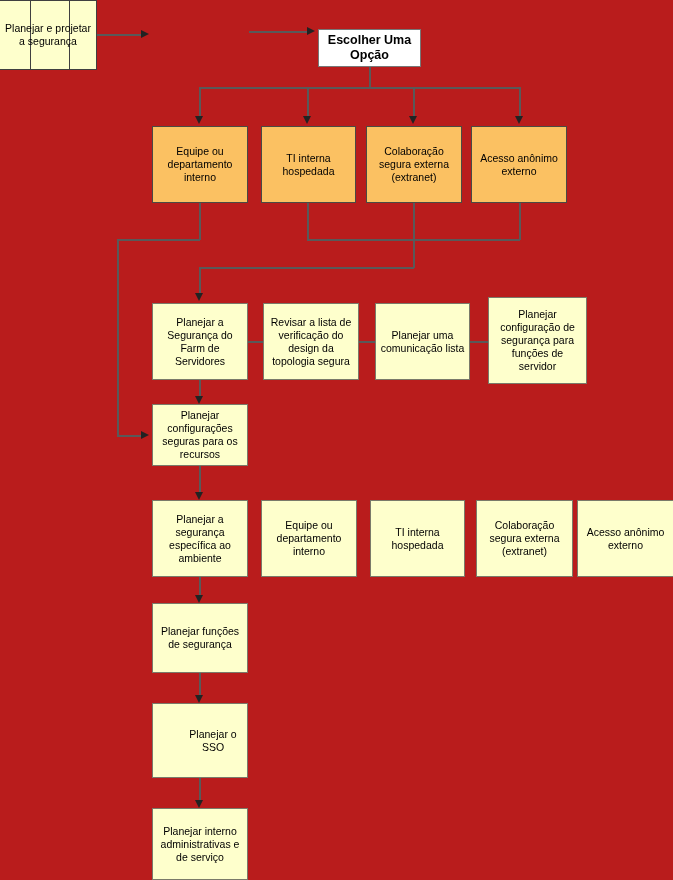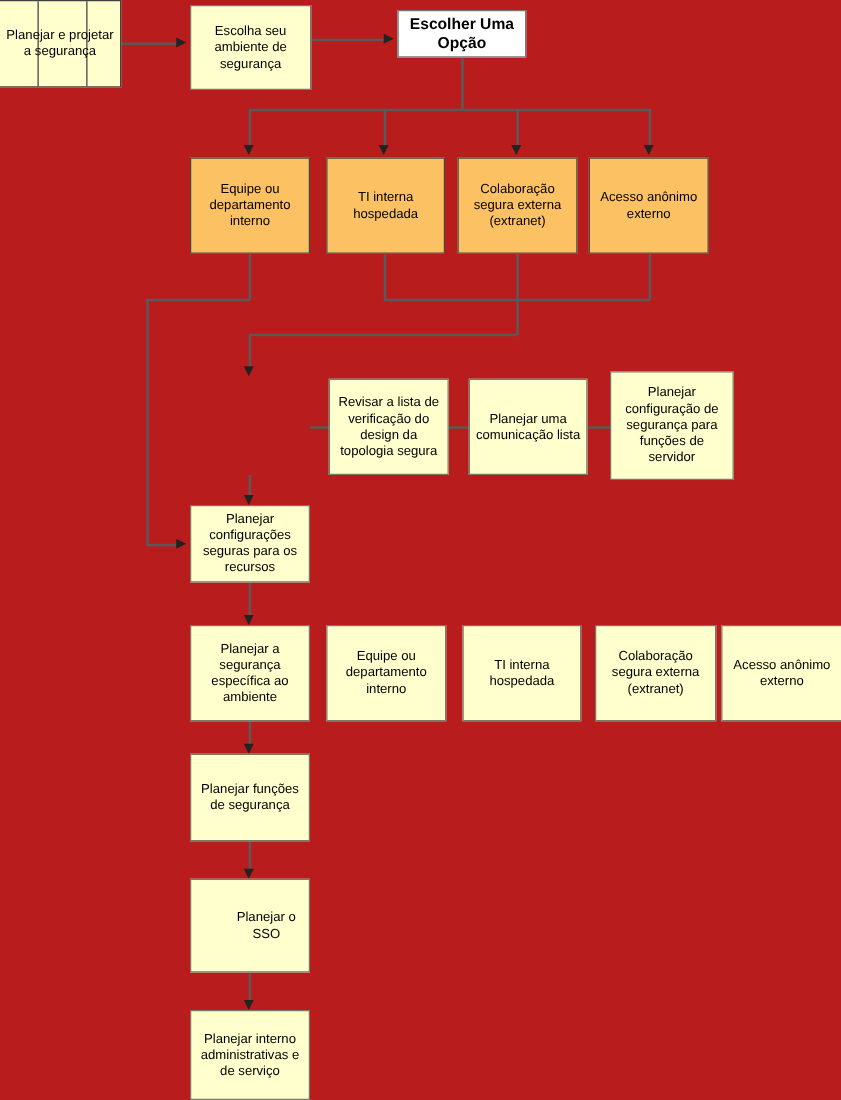--- a/index.html
+++ b/index.html
@@ -34,20 +34,21 @@
     background: #fbc162;
     border: 1.4px solid #4a4a44;
   }
   .node.decision {
     background: #ffffff;
     border: 1.6px solid #777777;
     font-weight: bold;
     font-size: 12.5px;
     line-height: 15px;
     z-index: 4;
+    margin-top: 21px;
   }
   .node.predef {
     background: #feffcc;
     border: 1.4px solid #404040;
   }
   .predef .bar-l, .predef .bar-r {
     position: absolute;
     top: 0;
     bottom: 0;
     width: 0;
@@ -89,23 +90,20 @@
 
   <div class="node predef" style="left:-1px; top:0px; width:98px; height:70px;">
     <span class="bar-l"></span>
     <span class="bar-r"></span>
     <span class="label">Planejar e projetar a segurança</span>
   </div>
 
   <div class="hline" style="left:97px; top:34px; width:44px;"></div>
   <div class="arrow-r" style="left:141px; top:30px;"></div>
 
-  <div class="node" style="left:152px; top:4px; width:97px; height:68px;">
-    <span class="label">Escolha seu ambiente de segurança</span>
-  </div>
 
   <div class="hline" style="left:249px; top:31px; width:58px;"></div>
   <div class="arrow-r" style="left:307px; top:27px;"></div>
 
   <div class="node decision" style="left:318px; top:8px; width:103px; height:38px;">
     <span class="label">Escolher Uma Opção</span>
   </div>
 
   <div class="vline" style="left:369px; top:46px; height:42px;"></div>
   <div class="hline" style="left:199px; top:87px; width:321px;"></div>
@@ -145,20 +143,23 @@
 
   <div class="vline" style="left:519px; top:203px; height:37px;"></div>
 
   <div class="hline" style="left:307px; top:239px; width:213px;"></div>
 
   <div class="vline" style="left:413px; top:203px; height:65px;"></div>
   <div class="hline" style="left:199px; top:267px; width:215px;"></div>
   <div class="vline" style="left:199px; top:267px; height:26px;"></div>
   <div class="arrow-d" style="left:195px; top:293px;"></div>
 
+  <div class="node" style="left:152px; top:303px; width:96px; height:77px;">
+    <span class="label">Planejar a Segurança do Farm de Servidores</span>
+  </div>
   <div class="hline" style="left:248px; top:341px; width:16px;"></div>
 
   <div class="node" style="left:263px; top:303px; width:96px; height:77px;">
     <span class="label">Revisar a lista de verificação do design da topologia segura</span>
   </div>
   <div class="hline" style="left:359px; top:341px; width:17px;"></div>
 
   <div class="node" style="left:375px; top:303px; width:95px; height:77px;">
     <span class="label">Planejar uma comunicação lista</span>
   </div>

